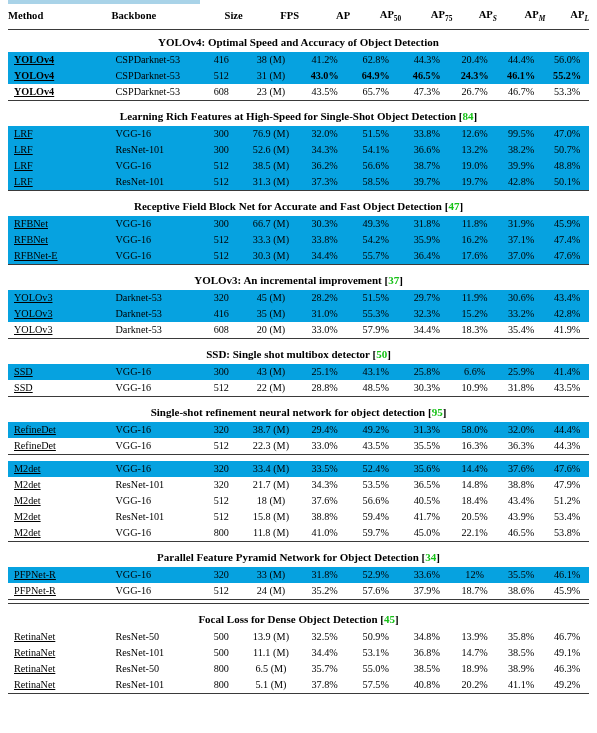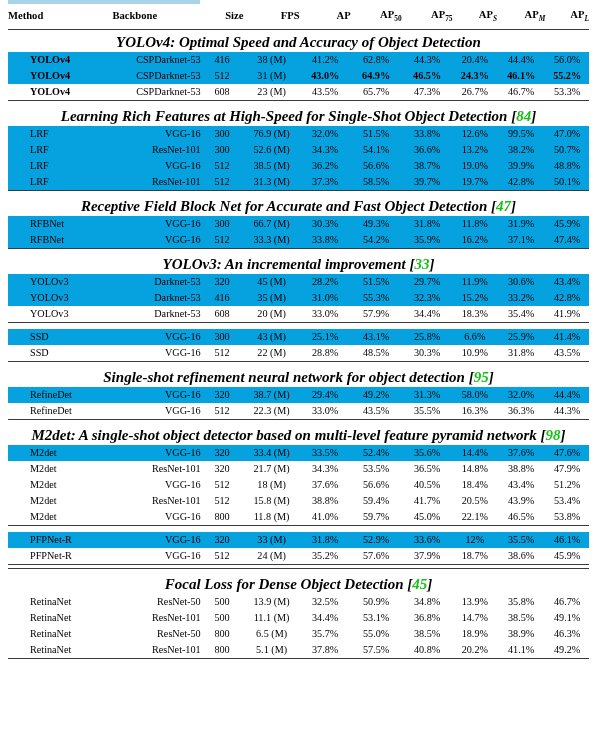--- a/index.html
+++ b/index.html
@@ -119,40 +119,40 @@
     height: 3px;
     padding: 0;
     font-size: 0;
     line-height: 0;
   }
 
   
   tr.section-row td {
     text-align: center;
     font-weight: bold;
-    font-size: 15px;
+    font-size: 11px;
     height: 17px;
     padding-top: 1px;
     padding-bottom: 1px;
-    font-style: italic;
   }
   .cite { color: #16c116; }
   .cite-br { color: #000000; }
 
   
   tr.data-row td {
     height: 16px;
     font-size: 10.2px;
   }
   tr.data-row td.method {
     text-align: left;
-    padding-left: 22px;
+    padding-left: 6px;
+    text-decoration: underline;
   }
   tr.data-row td.backbone {
-    text-align: right;
+    text-align: left;
     padding-left: 4px;
   }
   tr.data-row td.num {
     text-align: center;
   }
   tr.hl { background: #06a2e0; }
   tr.data-row.bold-method td.method { font-weight: bold; }
   tr.data-row.bold-all td.method,
   tr.data-row.bold-all td.num.metric { font-weight: bold; }
 </style>
@@ -317,28 +317,40 @@
           <td class="backbone">VGG-16</td>
           <td class="num">512</td>
           <td class="num">33.3 (M)</td>
           <td class="num metric">33.8%</td>
           <td class="num metric">54.2%</td>
           <td class="num metric">35.9%</td>
           <td class="num metric">16.2%</td>
           <td class="num metric">37.1%</td>
           <td class="num metric">47.4%</td>
         </tr>
-        <tr class="rule-thick">
-          <td colspan="10"></td>
-        </tr>
-        <tr class="gap">
-          <td colspan="10"></td>
-        </tr>
-        <tr class="section-row">
-          <td colspan="10"><span>YOLOv3: An incremental improvement</span> <span class="cite-br">[</span><span class="cite">33</span><span class="cite-br">]</span></td>
+        <tr class="data-row hl">
+          <td class="method">RFBNet-E</td>
+          <td class="backbone">VGG-16</td>
+          <td class="num">512</td>
+          <td class="num">30.3 (M)</td>
+          <td class="num metric">34.4%</td>
+          <td class="num metric">55.7%</td>
+          <td class="num metric">36.4%</td>
+          <td class="num metric">17.6%</td>
+          <td class="num metric">37.0%</td>
+          <td class="num metric">47.6%</td>
+        </tr>
+        <tr class="rule-thick">
+          <td colspan="10"></td>
+        </tr>
+        <tr class="gap">
+          <td colspan="10"></td>
+        </tr>
+        <tr class="section-row">
+          <td colspan="10"><span>YOLOv3: An incremental improvement</span> <span class="cite-br">[</span><span class="cite">37</span><span class="cite-br">]</span></td>
         </tr>
         <tr class="data-row hl">
           <td class="method">YOLOv3</td>
           <td class="backbone">Darknet-53</td>
           <td class="num">320</td>
           <td class="num">45 (M)</td>
           <td class="num metric">28.2%</td>
           <td class="num metric">51.5%</td>
           <td class="num metric">29.7%</td>
           <td class="num metric">11.9%</td>
@@ -368,20 +380,23 @@
           <td class="num metric">18.3%</td>
           <td class="num metric">35.4%</td>
           <td class="num metric">41.9%</td>
         </tr>
         <tr class="rule-thick">
           <td colspan="10"></td>
         </tr>
         <tr class="gap">
           <td colspan="10"></td>
         </tr>
+        <tr class="section-row">
+          <td colspan="10"><span>SSD: Single shot multibox detector</span> <span class="cite-br">[</span><span class="cite">50</span><span class="cite-br">]</span></td>
+        </tr>
         <tr class="data-row hl">
           <td class="method">SSD</td>
           <td class="backbone">VGG-16</td>
           <td class="num">300</td>
           <td class="num">43 (M)</td>
           <td class="num metric">25.1%</td>
           <td class="num metric">43.1%</td>
           <td class="num metric">25.8%</td>
           <td class="num metric">6.6%</td>
           <td class="num metric">25.9%</td>
@@ -430,23 +445,20 @@
           <td class="num metric">35.5%</td>
           <td class="num metric">16.3%</td>
           <td class="num metric">36.3%</td>
           <td class="num metric">44.3%</td>
         </tr>
         <tr class="rule-thick">
           <td colspan="10"></td>
         </tr>
         <tr class="gap">
           <td colspan="10"></td>
-        </tr>
-        <tr class="section-row">
-          <td colspan="10"><span>M2det: A single-shot object detector based on multi-level feature pyramid network</span> <span class="cite-br">[</span><span class="cite">98</span><span class="cite-br">]</span></td>
         </tr>
         <tr class="data-row hl">
           <td class="method">M2det</td>
           <td class="backbone">VGG-16</td>
           <td class="num">320</td>
           <td class="num">33.4 (M)</td>
           <td class="num metric">33.5%</td>
           <td class="num metric">52.4%</td>
           <td class="num metric">35.6%</td>
           <td class="num metric">14.4%</td>
@@ -500,20 +512,23 @@
           <td class="num metric">22.1%</td>
           <td class="num metric">46.5%</td>
           <td class="num metric">53.8%</td>
         </tr>
         <tr class="rule-thick">
           <td colspan="10"></td>
         </tr>
         <tr class="gap">
           <td colspan="10"></td>
         </tr>
+        <tr class="section-row">
+          <td colspan="10"><span>Parallel Feature Pyramid Network for Object Detection</span> <span class="cite-br">[</span><span class="cite">34</span><span class="cite-br">]</span></td>
+        </tr>
         <tr class="data-row hl">
           <td class="method">PFPNet-R</td>
           <td class="backbone">VGG-16</td>
           <td class="num">320</td>
           <td class="num">33 (M)</td>
           <td class="num metric">31.8%</td>
           <td class="num metric">52.9%</td>
           <td class="num metric">33.6%</td>
           <td class="num metric">12%</td>
           <td class="num metric">35.5%</td>

